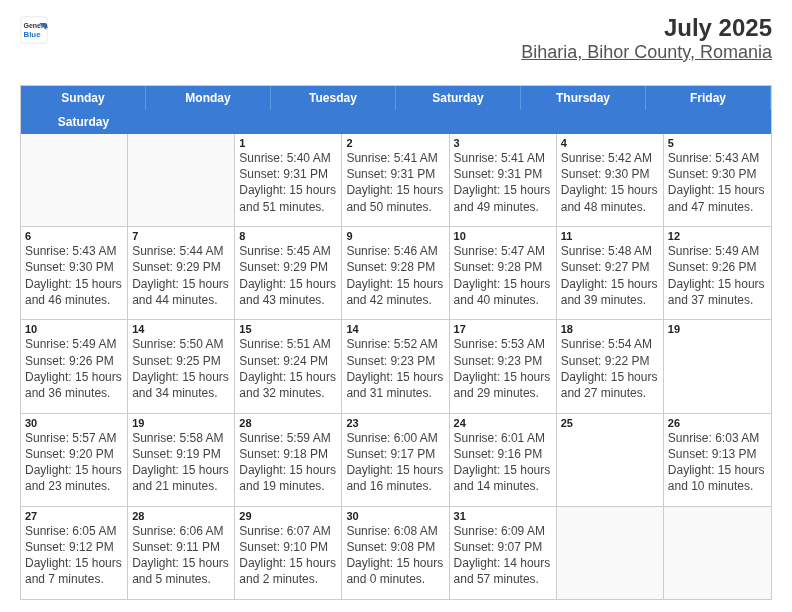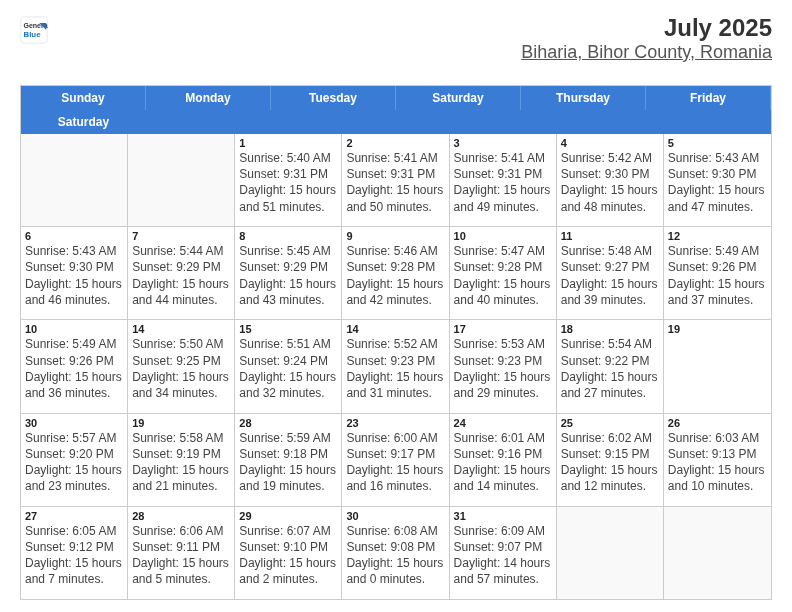--- a/index.html
+++ b/index.html
@@ -231,21 +231,20 @@
           <div class="cal-cell">
             <div class="day-num">23</div>
             <div class="day-info">Sunrise: 6:00 AM<br>Sunset: 9:17 PM<br>Daylight: 15 hours and 16 minutes.</div>
           </div>
           <div class="cal-cell">
             <div class="day-num">24</div>
             <div class="day-info">Sunrise: 6:01 AM<br>Sunset: 9:16 PM<br>Daylight: 15 hours and 14 minutes.</div>
           </div>
           <div class="cal-cell">
             <div class="day-num">25</div>
-            <div class="day-info">Sunrise: 6:02 AM<br>Sunset: 9:15 PM<br>Daylight: 15 hours and 12 minutes.</div>
           </div>
           <div class="cal-cell">
             <div class="day-num">26</div>
             <div class="day-info">Sunrise: 6:03 AM<br>Sunset: 9:13 PM<br>Daylight: 15 hours and 10 minutes.</div>
           </div>
         </div>
         <div class="cal-week">
           <div class="cal-cell">
             <div class="day-num">27</div>
             <div class="day-info">Sunrise: 6:05 AM<br>Sunset: 9:12 PM<br>Daylight: 15 hours and 7 minutes.</div>

